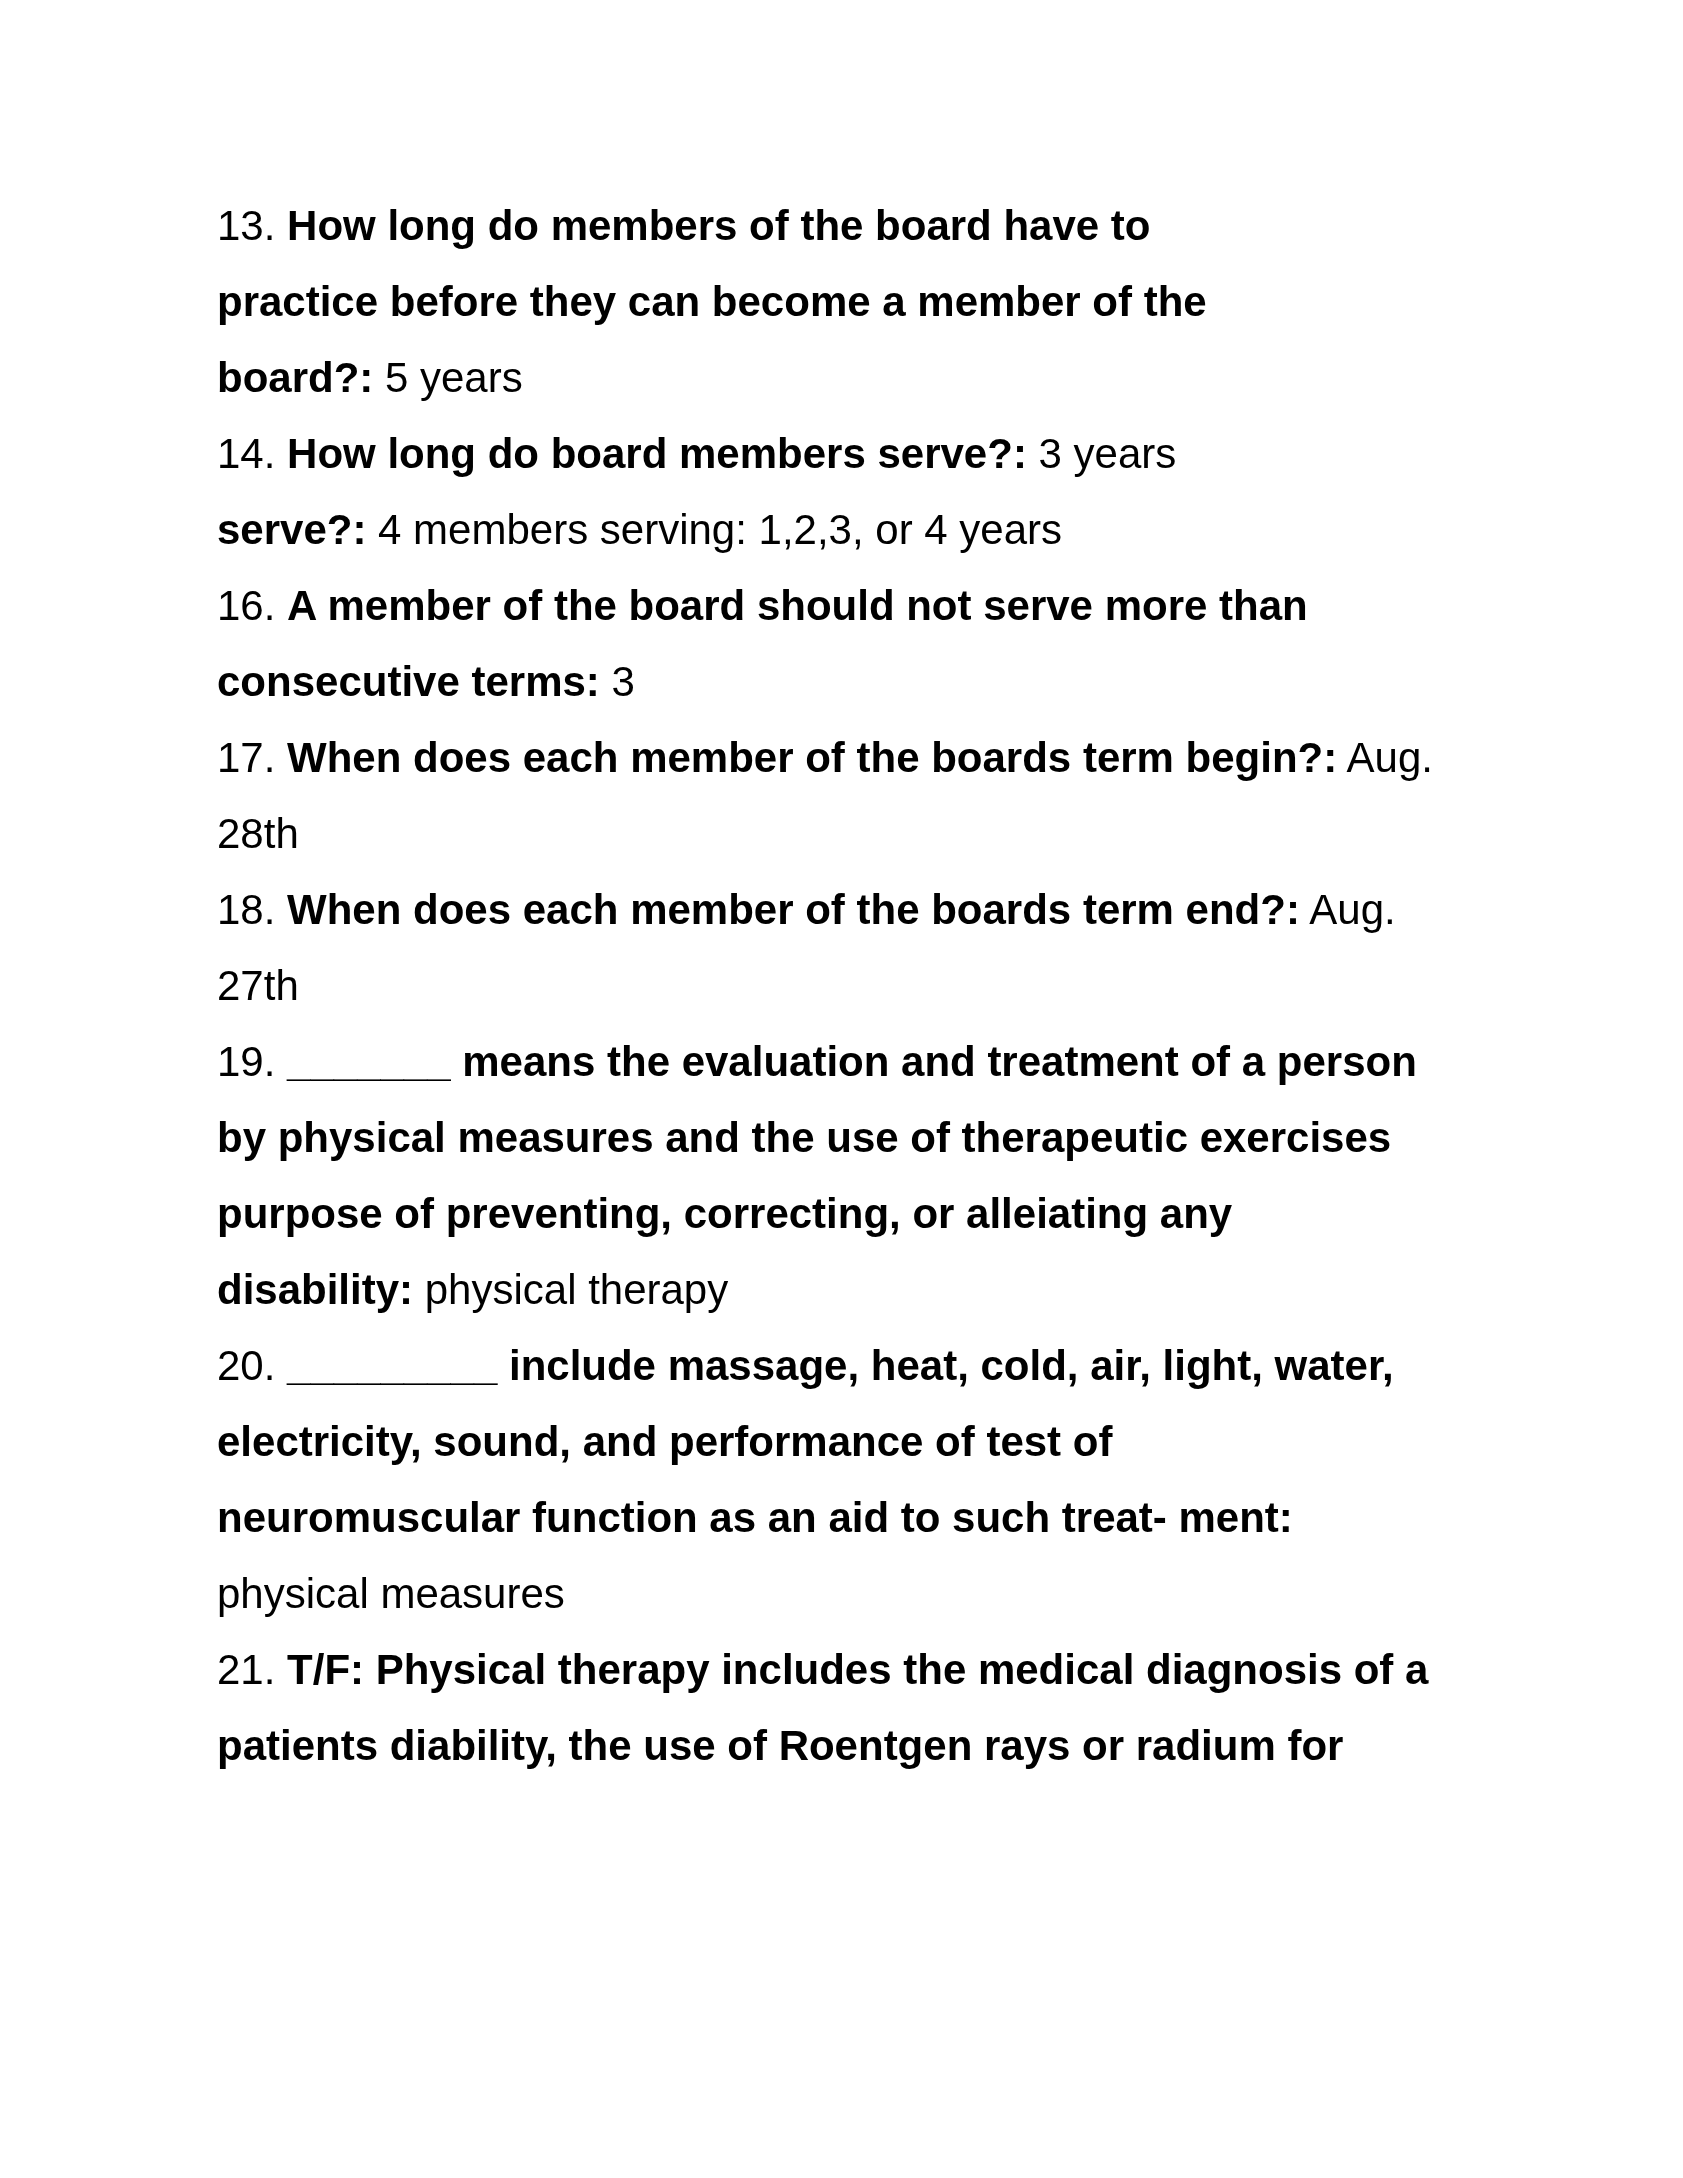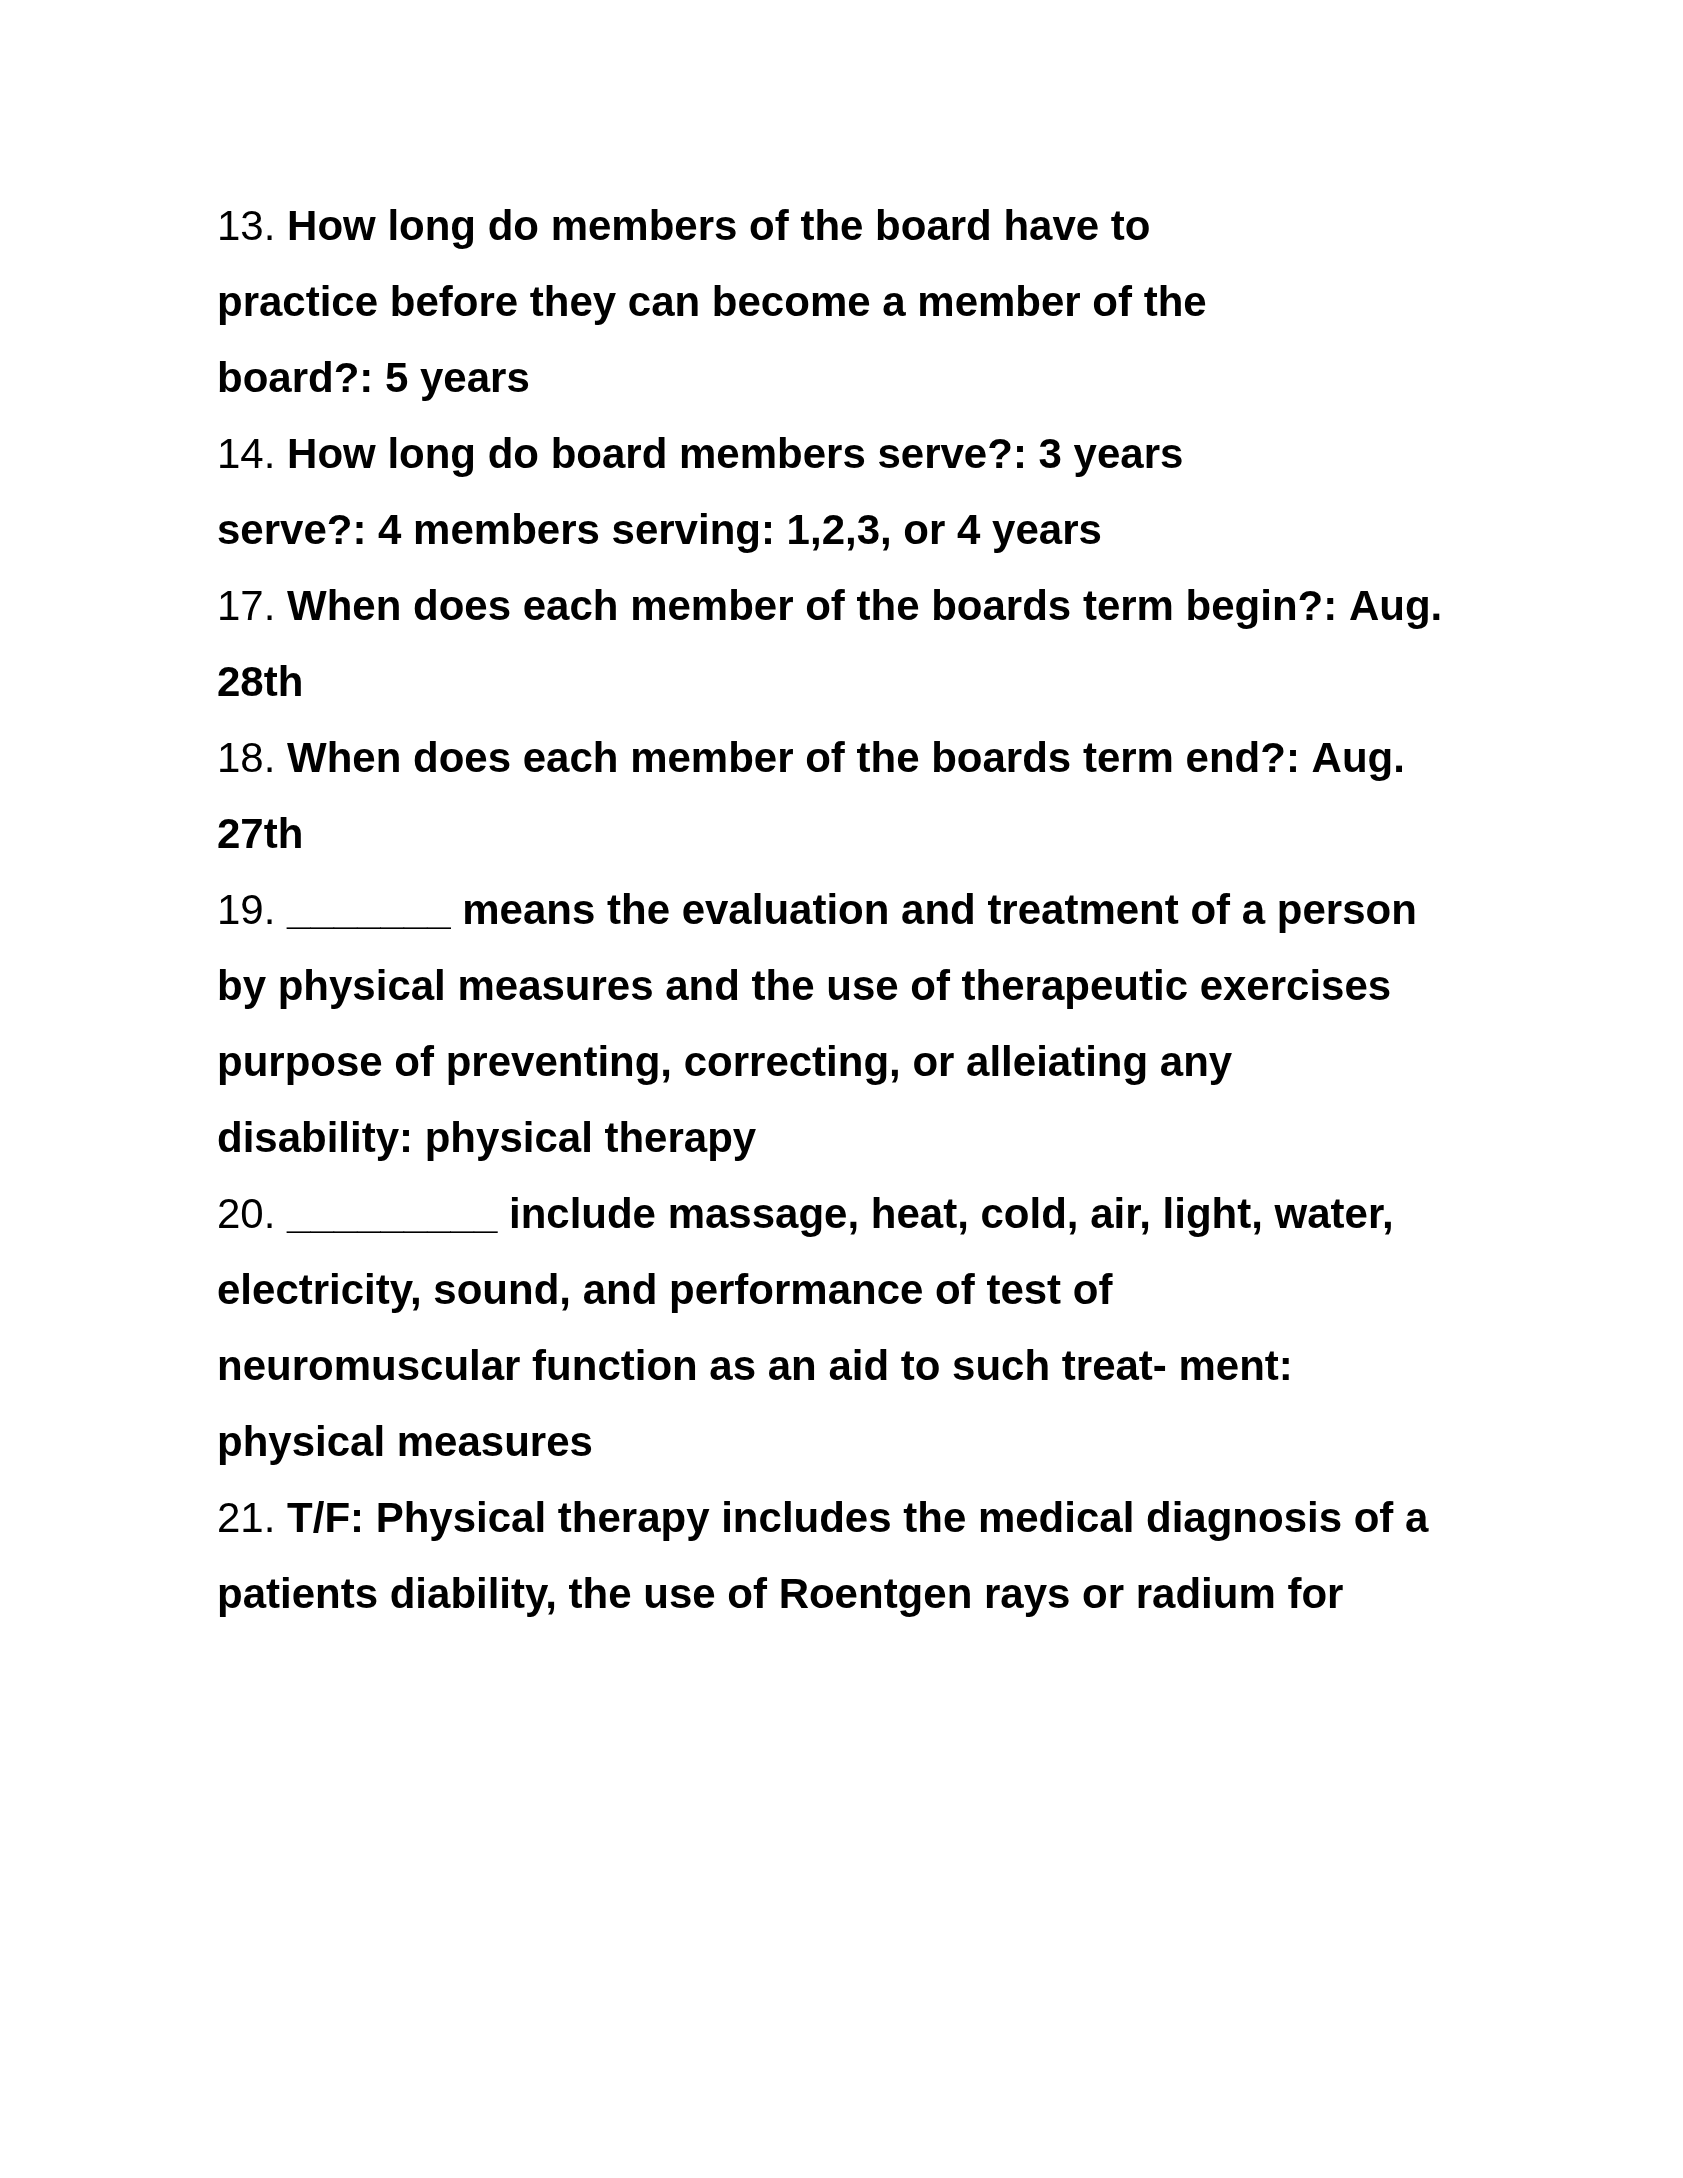--- a/index.html
+++ b/index.html
@@ -16,21 +16,21 @@
     top: 188px;
     color: #000000;
     font-family: "Liberation Sans", sans-serif;
     font-size: 42px;
     line-height: 76px;
   }
   .item { margin: 0; }
   .line { white-space: nowrap; }
   .num { font-weight: 400; }
   .b   { font-weight: 700; }
-  .r   { font-weight: 700; margin-top: 8px; }
+  .r   { font-weight: 400; margin-top: 8px; }
 </style>
 </head>
 <body>
 
 <div class="page">
   <div class="content">
 
     <div class="item">
       <div class="line">
         <span class="num">13.</span>
@@ -53,20 +53,30 @@
       </div>
     </div>
 
     <div class="item">
       <div class="line">
         <span class="b">serve?:</span>
         <span class="r">4 members serving: 1,2,3, or 4 years</span>
       </div>
     </div>
 
+    <div class="item">
+      <div class="line">
+        <span class="num">16.</span>
+        <span class="b">A member of the board should not serve more than</span>
+      </div>
+      <div class="line">
+        <span class="b">consecutive terms:</span>
+        <span class="r">3</span>
+      </div>
+    </div>
 
     <div class="item">
       <div class="line">
         <span class="num">17.</span>
         <span class="b">When does each member of the boards term begin?:</span>
         <span class="r">Aug.</span>
       </div>
       <div class="line">
         <span class="r">28th</span>
       </div>

